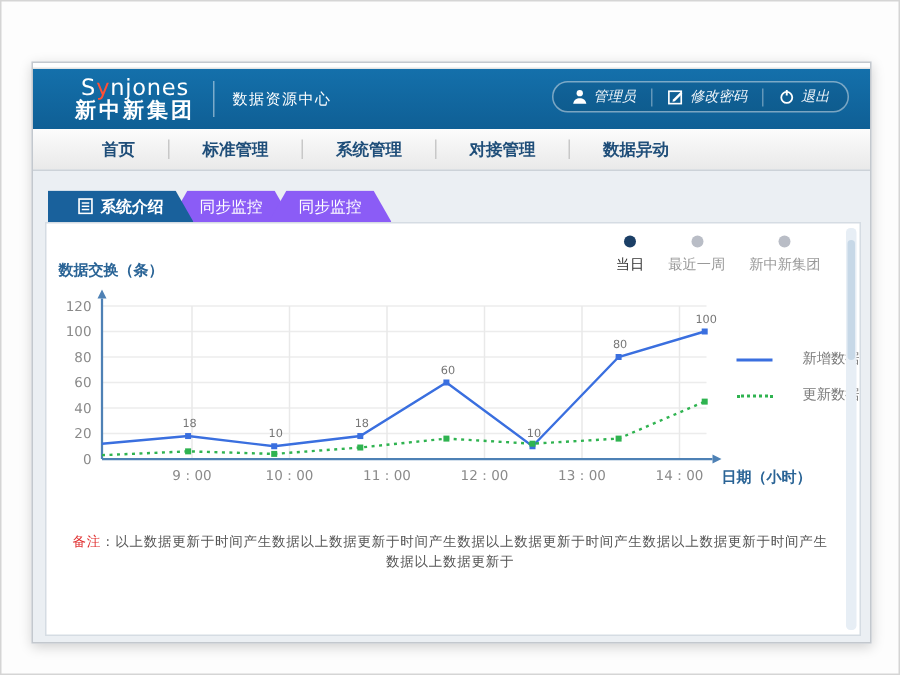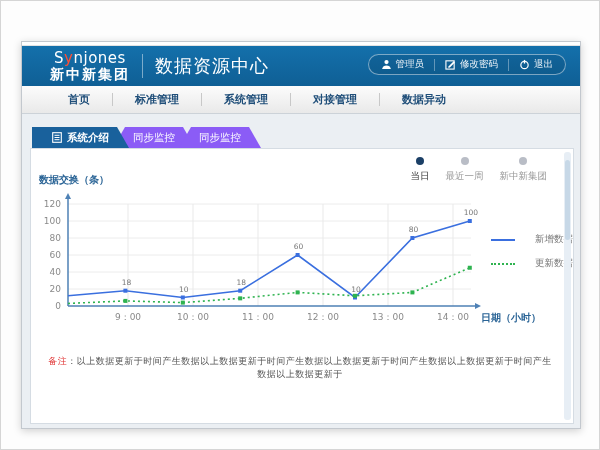--- a/index.html
+++ b/index.html
@@ -12,25 +12,25 @@
             background:#ebeff3; border:1px solid #c3c8ce; box-shadow:0 2px 8px rgba(0,0,0,.18); }
   .win-topstrip { height:4px; background:#ffffff; border-bottom:1px solid #e3e3e3; }
 
   
   .header { height:40px; background:linear-gradient(#1470ab,#0f5f95); display:flex; align-items:center; padding:0 10px; position:relative; }
   .logo { display:flex; flex-direction:column; align-items:center; line-height:1.05; margin-left:18px; }
   .logo .brand { color:#fff; font-size:15px; font-weight:normal; letter-spacing:.5px; }
   .logo .brand .spark { color:#ff4f35; }
   .logo .company { color:#fff; font-size:14px; font-weight:bold; letter-spacing:2px; }
   .logo-divider { width:1px; height:24px; background:rgba(255,255,255,.45); margin:0 12px; }
-  .app-title { color:#fff; font-size:18px; letter-spacing:1px; }
+  .app-title { color:#fff; font-size:10px; letter-spacing:1px; }
   .user-group { position:absolute; right:14px; top:8px; display:flex; align-items:center;
                 border:1px solid rgba(255,255,255,.45); border-radius:12px; background:rgba(0,0,0,.08);
                 padding:3px 12px; }
-  .user-item { display:flex; align-items:center; gap:4px; color:#eef4f9; font-size:9.5px; cursor:pointer; white-space:nowrap; }
+  .user-item { display:flex; align-items:center; gap:4px; color:#eef4f9; font-size:9.5px; cursor:pointer; white-space:nowrap;font-style:italic; }
   .user-sep { width:1px; height:12px; background:rgba(255,255,255,.35); margin:0 10px; }
   .uicon { width:11px; height:11px; display:inline-block; }
 
   
   .navbar { height:28px; background:linear-gradient(#fcfcfc,#e9e9e9); border-bottom:1px solid #ccd2d8;
             display:flex; align-items:center; padding-left:24px; }
   .nav-item { color:#1f4e79; font-size:11px; font-weight:bold; padding:0 22px; cursor:pointer; white-space:nowrap; }
   .nav-sep { width:1px; height:13px; background:#c8c8c8; }
 
   

